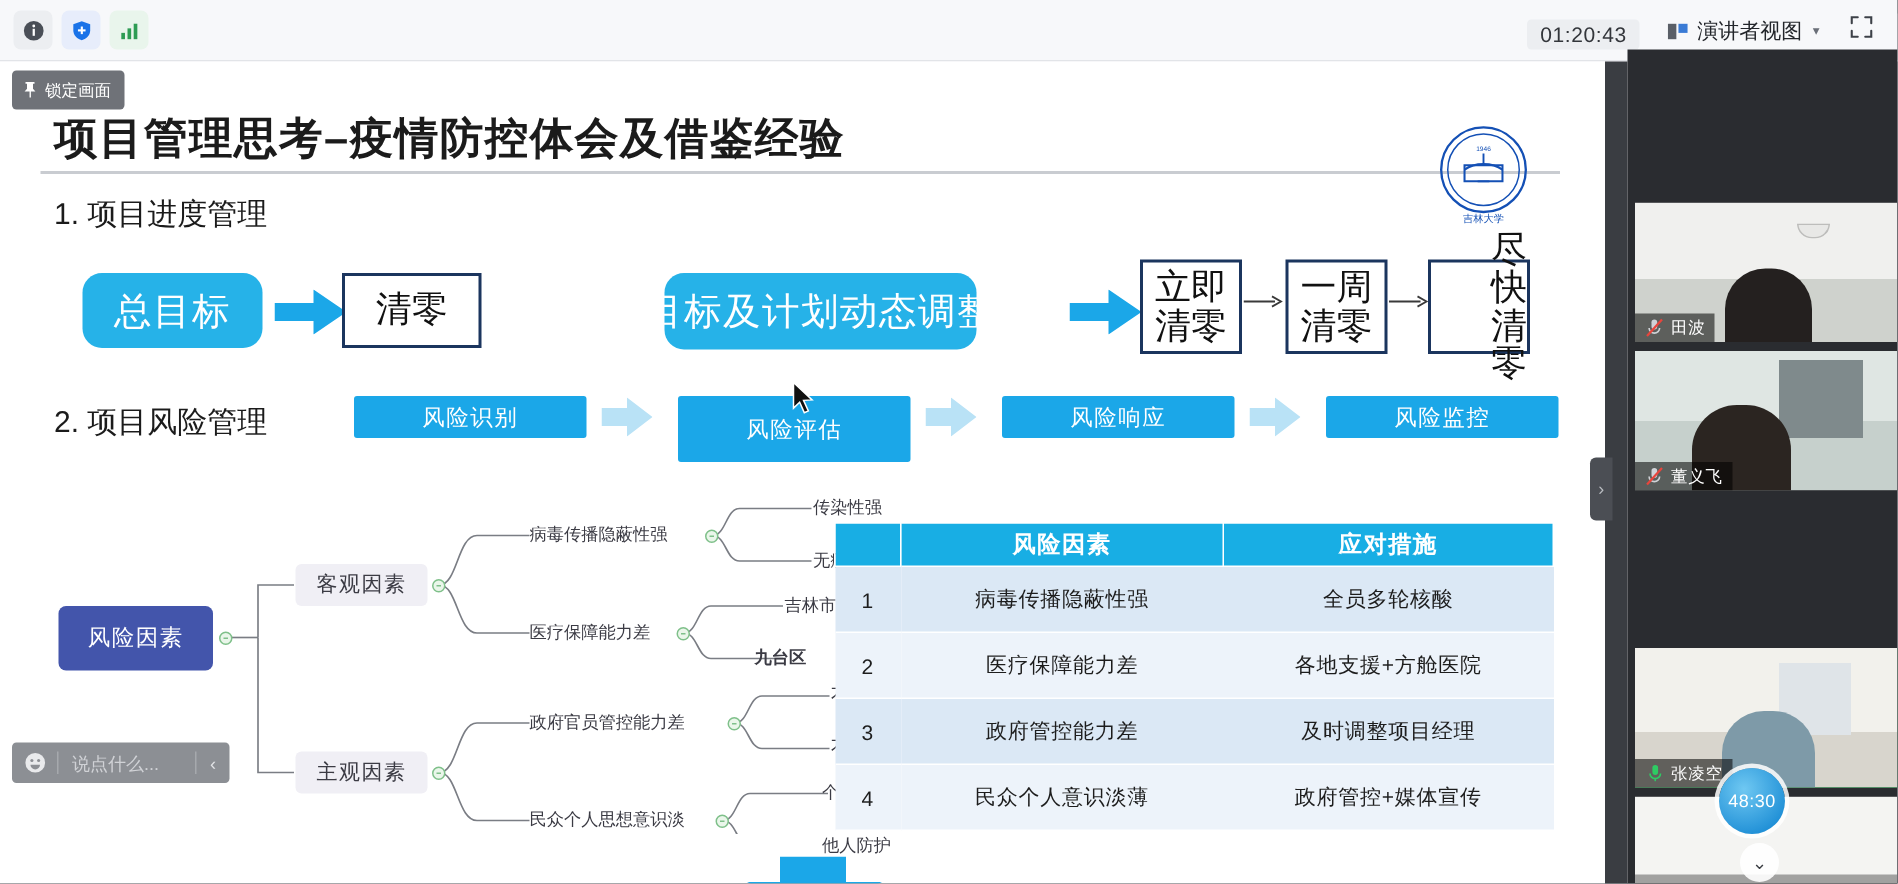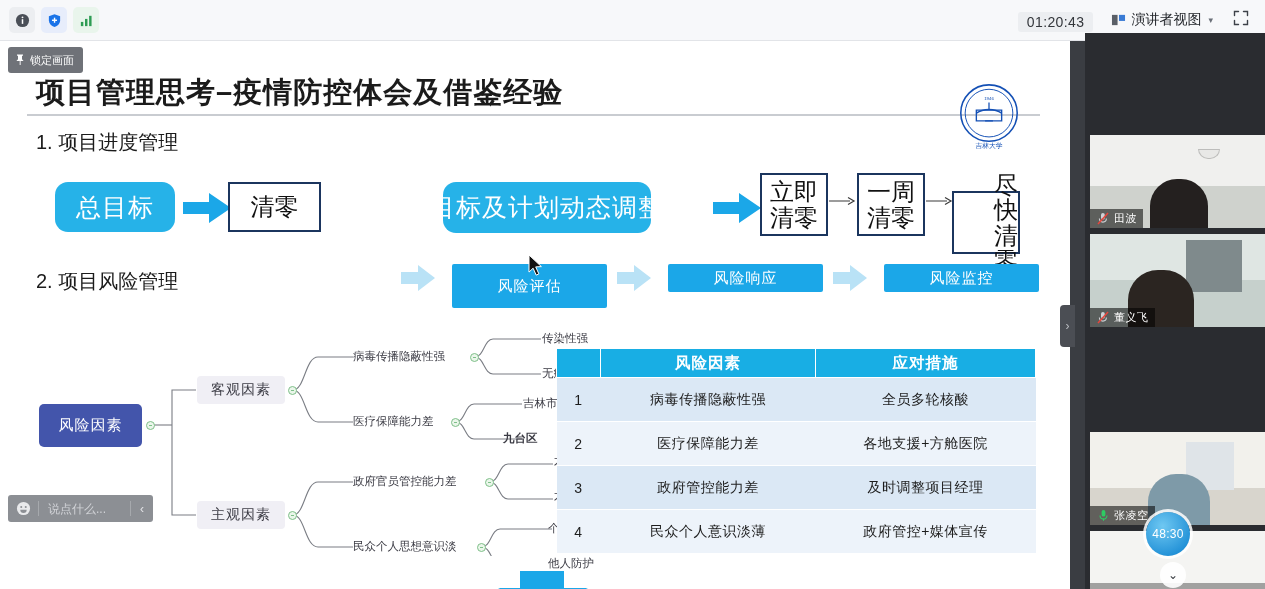--- a/index.html
+++ b/index.html
@@ -314,23 +314,24 @@
           <path d="M0 5h21M19 1.6 25 5l-6 3.4" stroke="#3a3a3a" stroke-width="1.2" fill="none"></path>
         </svg>
     </div>
     <div class="obox" style="left:857px; top:132px; width:68px; height:63px;">一周
 清零</div>
     <div class="thin-arrow" style="left:926px; top:155px; width:27px;">
       <svg width="27" height="10" viewBox="0 0 27 10">
           <path d="M0 5h21M19 1.6 25 5l-6 3.4" stroke="#3a3a3a" stroke-width="1.2" fill="none"></path>
         </svg>
     </div>
-    <div class="obox" style="left:952px; top:150px; width:68px; height:63px;padding-left:40px;">尽快
+    <div class="obox" style="left:952px; top:132px; width:68px; height:63px;padding-left:40px;">尽快
 清零</div>
 
+    <div class="rchip" style="left:236px; top:223px; width:155px; height:28px;">风险识别</div>
     <svg class="rarrow" style="left:401px; top:224px;" width="34" height="26" viewBox="0 0 34 26">
       <path d="M0 7h17V0l17 13-17 13v-7H0z" fill="#b9e2f6"></path>
     </svg>
     <div class="rchip" style="left:452px; top:223px; width:155px; height:44px;">风险评估</div>
     <svg class="rarrow" style="left:617px; top:224px;" width="34" height="26" viewBox="0 0 34 26">
       <path d="M0 7h17V0l17 13-17 13v-7H0z" fill="#b9e2f6"></path>
     </svg>
     <div class="rchip" style="left:668px; top:223px; width:155px; height:28px;">风险响应</div>
     <svg class="rarrow" style="left:833px; top:224px;" width="34" height="26" viewBox="0 0 34 26">
       <path d="M0 7h17V0l17 13-17 13v-7H0z" fill="#b9e2f6"></path>

